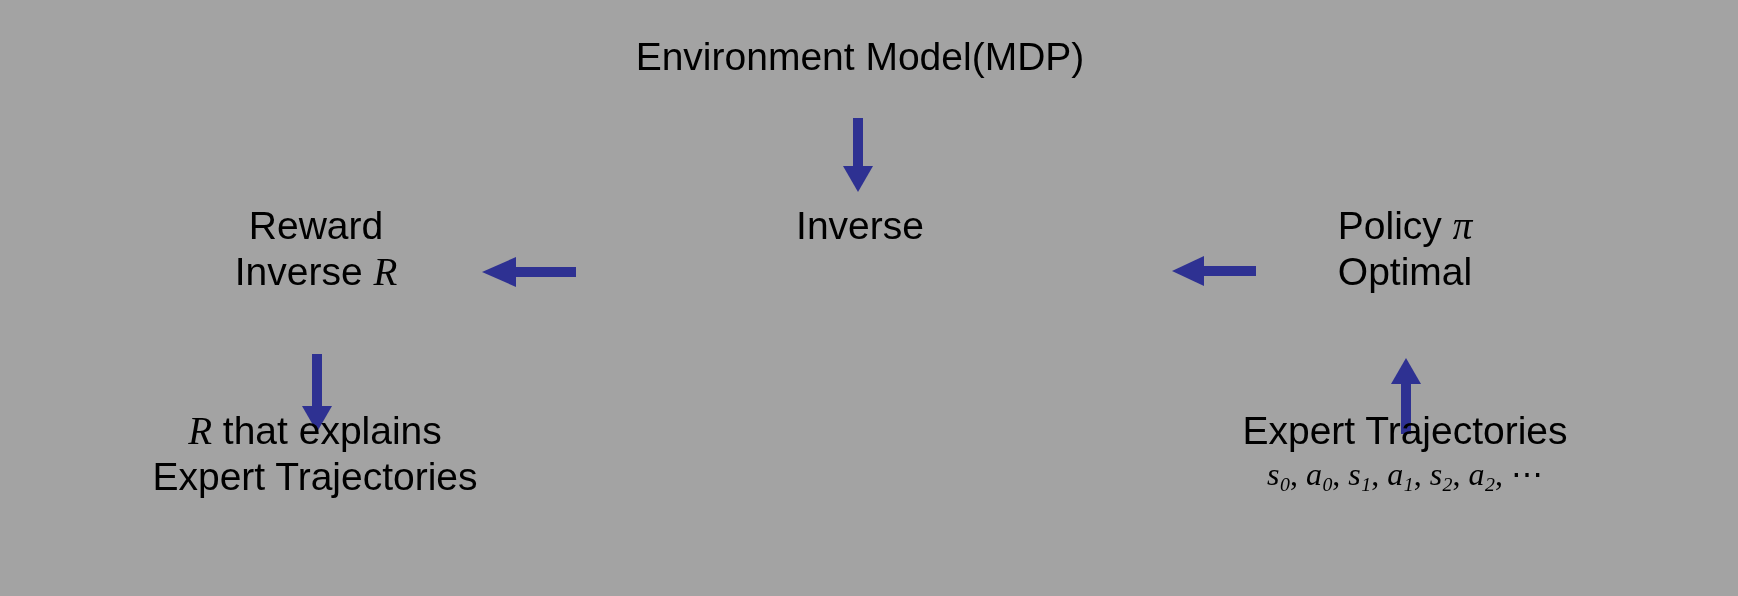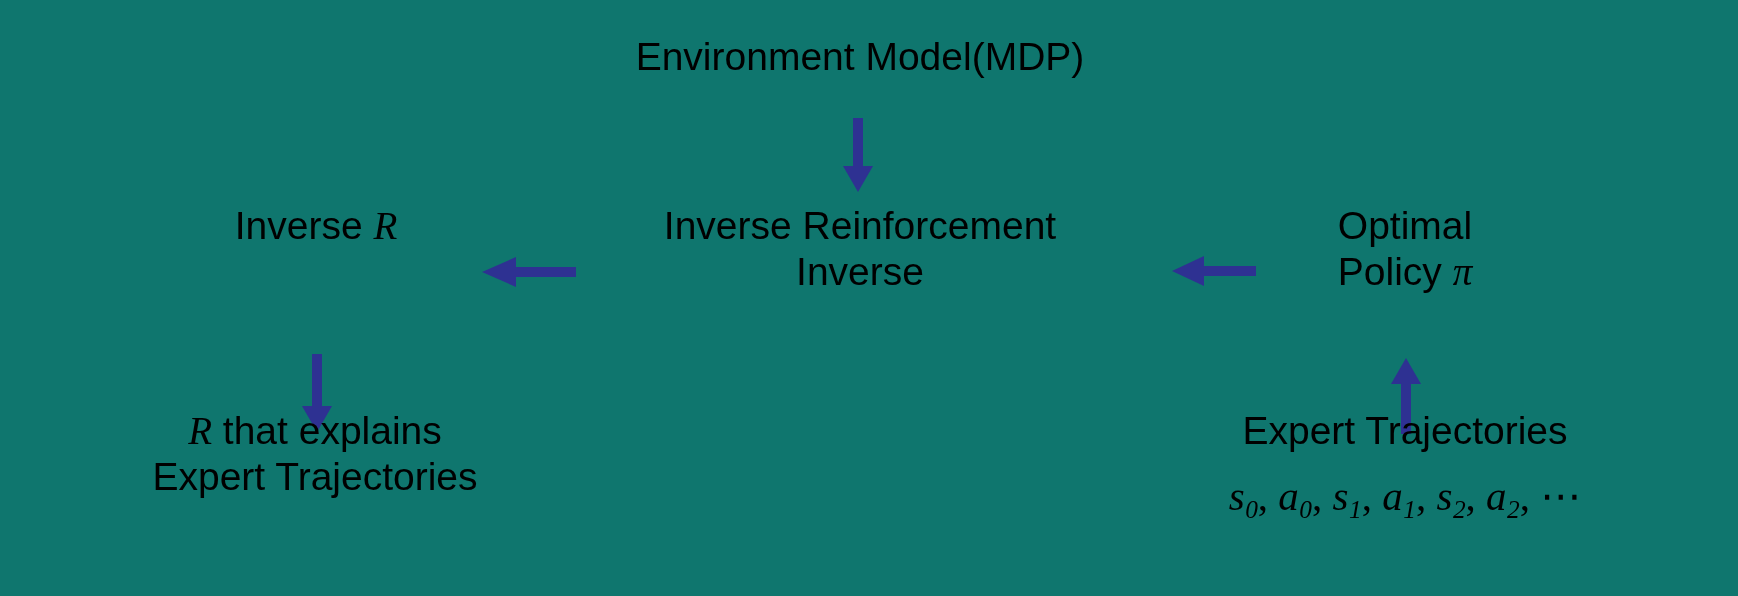--- a/index.html
+++ b/index.html
@@ -9,21 +9,21 @@
     background: #ffffff;
   }
   body {
     font-family: "Liberation Sans", sans-serif;
     color: #000000;
   }
   #canvas {
     position: relative;
     width: 1738px;
     height: 596px;
-    background: #0f766e;
+    background: #a3a3a3;
     overflow: hidden;
   }
   .node {
     position: absolute;
     text-align: center;
     color: #000000;
     font-family: "Liberation Sans", sans-serif;
     font-weight: 400;
     line-height: 1.18;
     white-space: nowrap;
@@ -57,64 +57,64 @@
     overflow: visible;
   }
 
   
   #node-env      { left: 506px; top: 34px;  width: 708px; font-size: 39px; }
   #node-irl      { left: 610px; top: 203px; width: 500px; font-size: 39px; }
   #node-reward   { left:  96px; top: 203px; width: 440px; font-size: 39px; }
   #node-policy   { left: 1205px;top: 203px; width: 400px; font-size: 39px; }
   #node-rexp     { left:  80px; top: 408px; width: 470px; font-size: 39px; }
   #node-expert   { left: 1160px;top: 408px; width: 490px; font-size: 39px; }
-  #node-expert .mathline { font-size: 41px; display:block; margin-top: 18px; }
+  #node-expert .mathline { font-size: 32px; display:block; margin-top: 2px; }
 </style>
 </head>
 <body>
 
 <div id="canvas">
 
   <div class="node" id="node-env">
     <span class="line">Environment Model(MDP)</span>
   </div>
 
   <svg class="arrow-svg" id="arrow-env-irl" style="left:840px; top:118px;" width="36" height="76" viewBox="0 0 36 76">
     <g fill="#2E3192">
       <rect x="13" y="0" width="10" height="52"></rect>
       <polygon points="3,48 33,48 18,74"></polygon>
     </g>
   </svg>
 
   <div class="node" id="node-reward">
+    <span class="line">Reward</span>
     <span class="line"><span>Inverse </span><span class="math">R</span></span>
   </div>
 
   <svg class="arrow-svg" id="arrow-irl-reward" style="left:482px; top:254px;" width="94" height="36" viewBox="0 0 94 36">
     <g fill="#2E3192">
       <rect x="30" y="13" width="64" height="10"></rect>
       <polygon points="0,18 34,3 34,33"></polygon>
     </g>
   </svg>
 
   <div class="node" id="node-irl">
-    <span class="line">Inverse Reinforcement</span>
     <span class="line">Inverse</span>
   </div>
 
   <svg class="arrow-svg" id="arrow-policy-irl" style="left:1172px; top:253px;" width="84" height="36" viewBox="0 0 84 36">
     <g fill="#2E3192">
       <rect x="28" y="13" width="56" height="10"></rect>
       <polygon points="0,18 32,3 32,33"></polygon>
     </g>
   </svg>
 
   <div class="node" id="node-policy">
+    <span class="line"><span>Policy </span><span class="math">π</span></span>
     <span class="line">Optimal</span>
-    <span class="line"><span>Policy </span><span class="math">π</span></span>
   </div>
 
   <svg class="arrow-svg" id="arrow-reward-rexp" style="left:300px; top:354px;" width="34" height="80" viewBox="0 0 34 80">
     <g fill="#2E3192">
       <rect x="12" y="0" width="10" height="56"></rect>
       <polygon points="2,52 32,52 17,78"></polygon>
     </g>
   </svg>
 
   <div class="node" id="node-rexp">

